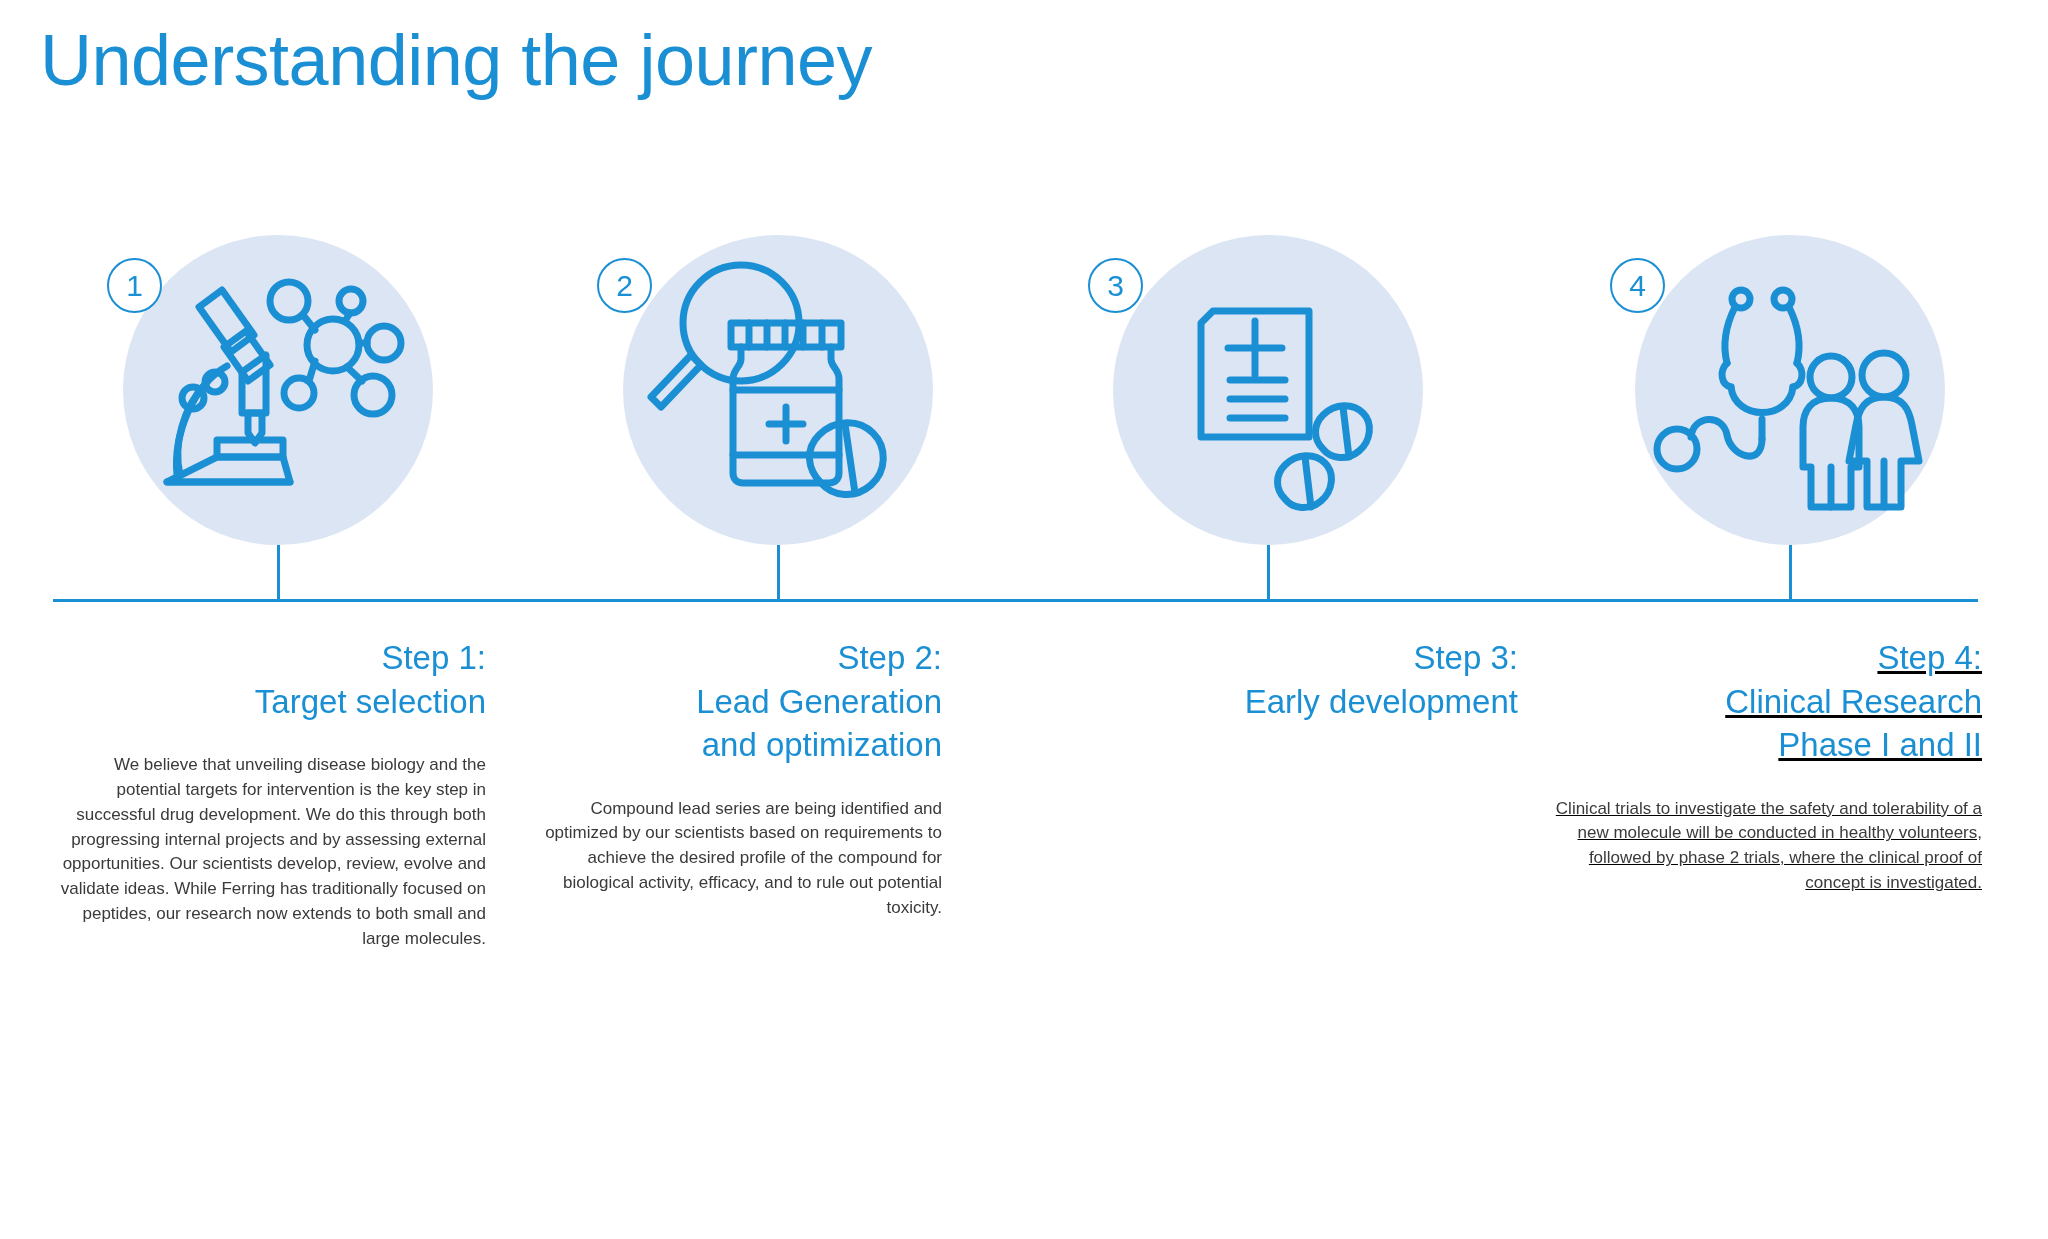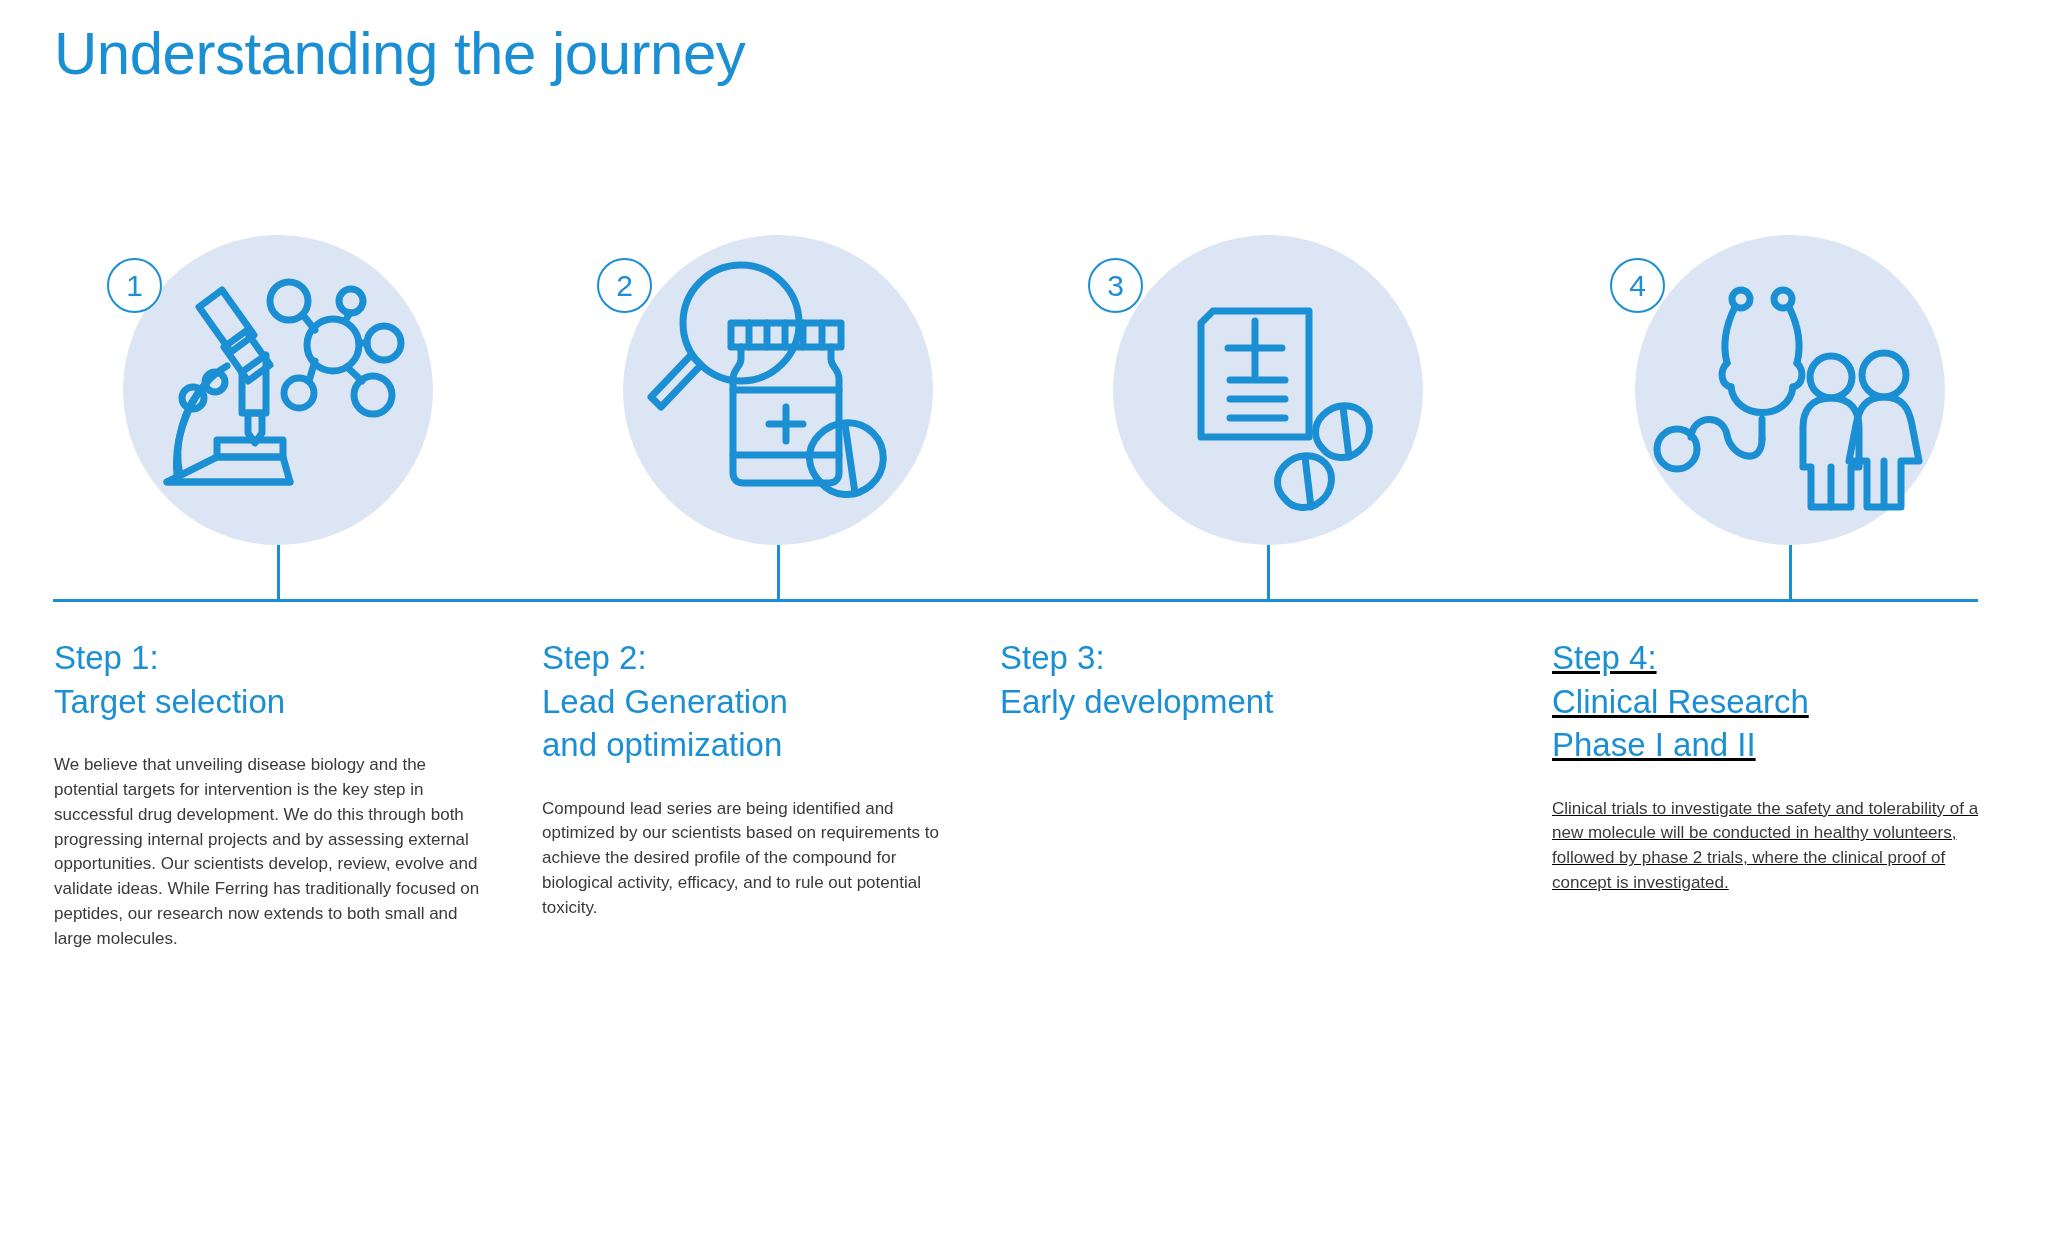--- a/index.html
+++ b/index.html
@@ -12,23 +12,23 @@
     height: 1239px;
     position: relative;
     overflow: hidden;
     font-family: "Liberation Sans", sans-serif;
     -webkit-font-smoothing: antialiased;
   }
 
   
   .page-title {
     position: absolute;
-    left: 54px;
+    left: 40px;
     top: 22px;
-    font-size: 60px;
+    font-size: 72px;
     line-height: 1.08;
     font-weight: 300;
     letter-spacing: -0.5px;
     color: #1b8fd4;
     white-space: nowrap;
   }
 
   
   .timeline {
     position: absolute;
@@ -79,20 +79,21 @@
     align-items: center;
     justify-content: center;
     top: 258px;
     line-height: 1;
   }
 
   
   .step-col {
     position: absolute;
     top: 636px;
+    text-align: right;
   }
   .step-heading {
     color: #1b8fd4;
     font-size: 33px;
     line-height: 1.32;
     font-weight: 400;
     margin: 0;
     white-space: pre-line;
   }
   .step-body {
@@ -100,21 +101,21 @@
     font-size: 17px;
     line-height: 1.46;
     font-weight: 400;
     margin: 0;
     padding-top: 30px;
   }
 
   
   .col-1 { left: 54px;   width: 432px; }
   .col-2 { left: 542px;  width: 400px; }
-  .col-3 { left: 1000px; width: 430px; }
+  .col-3 { left: 1088px; width: 430px; }
   .col-4 { left: 1552px; width: 430px; text-decoration: underline; }
 
   .c1 { left: 123px; }
   .c2 { left: 623px; }
   .c3 { left: 1113px; }
   .c4 { left: 1635px; }
 
   .b1 { left: 107px; }
   .b2 { left: 597px; }
   .b3 { left: 1088px; }

